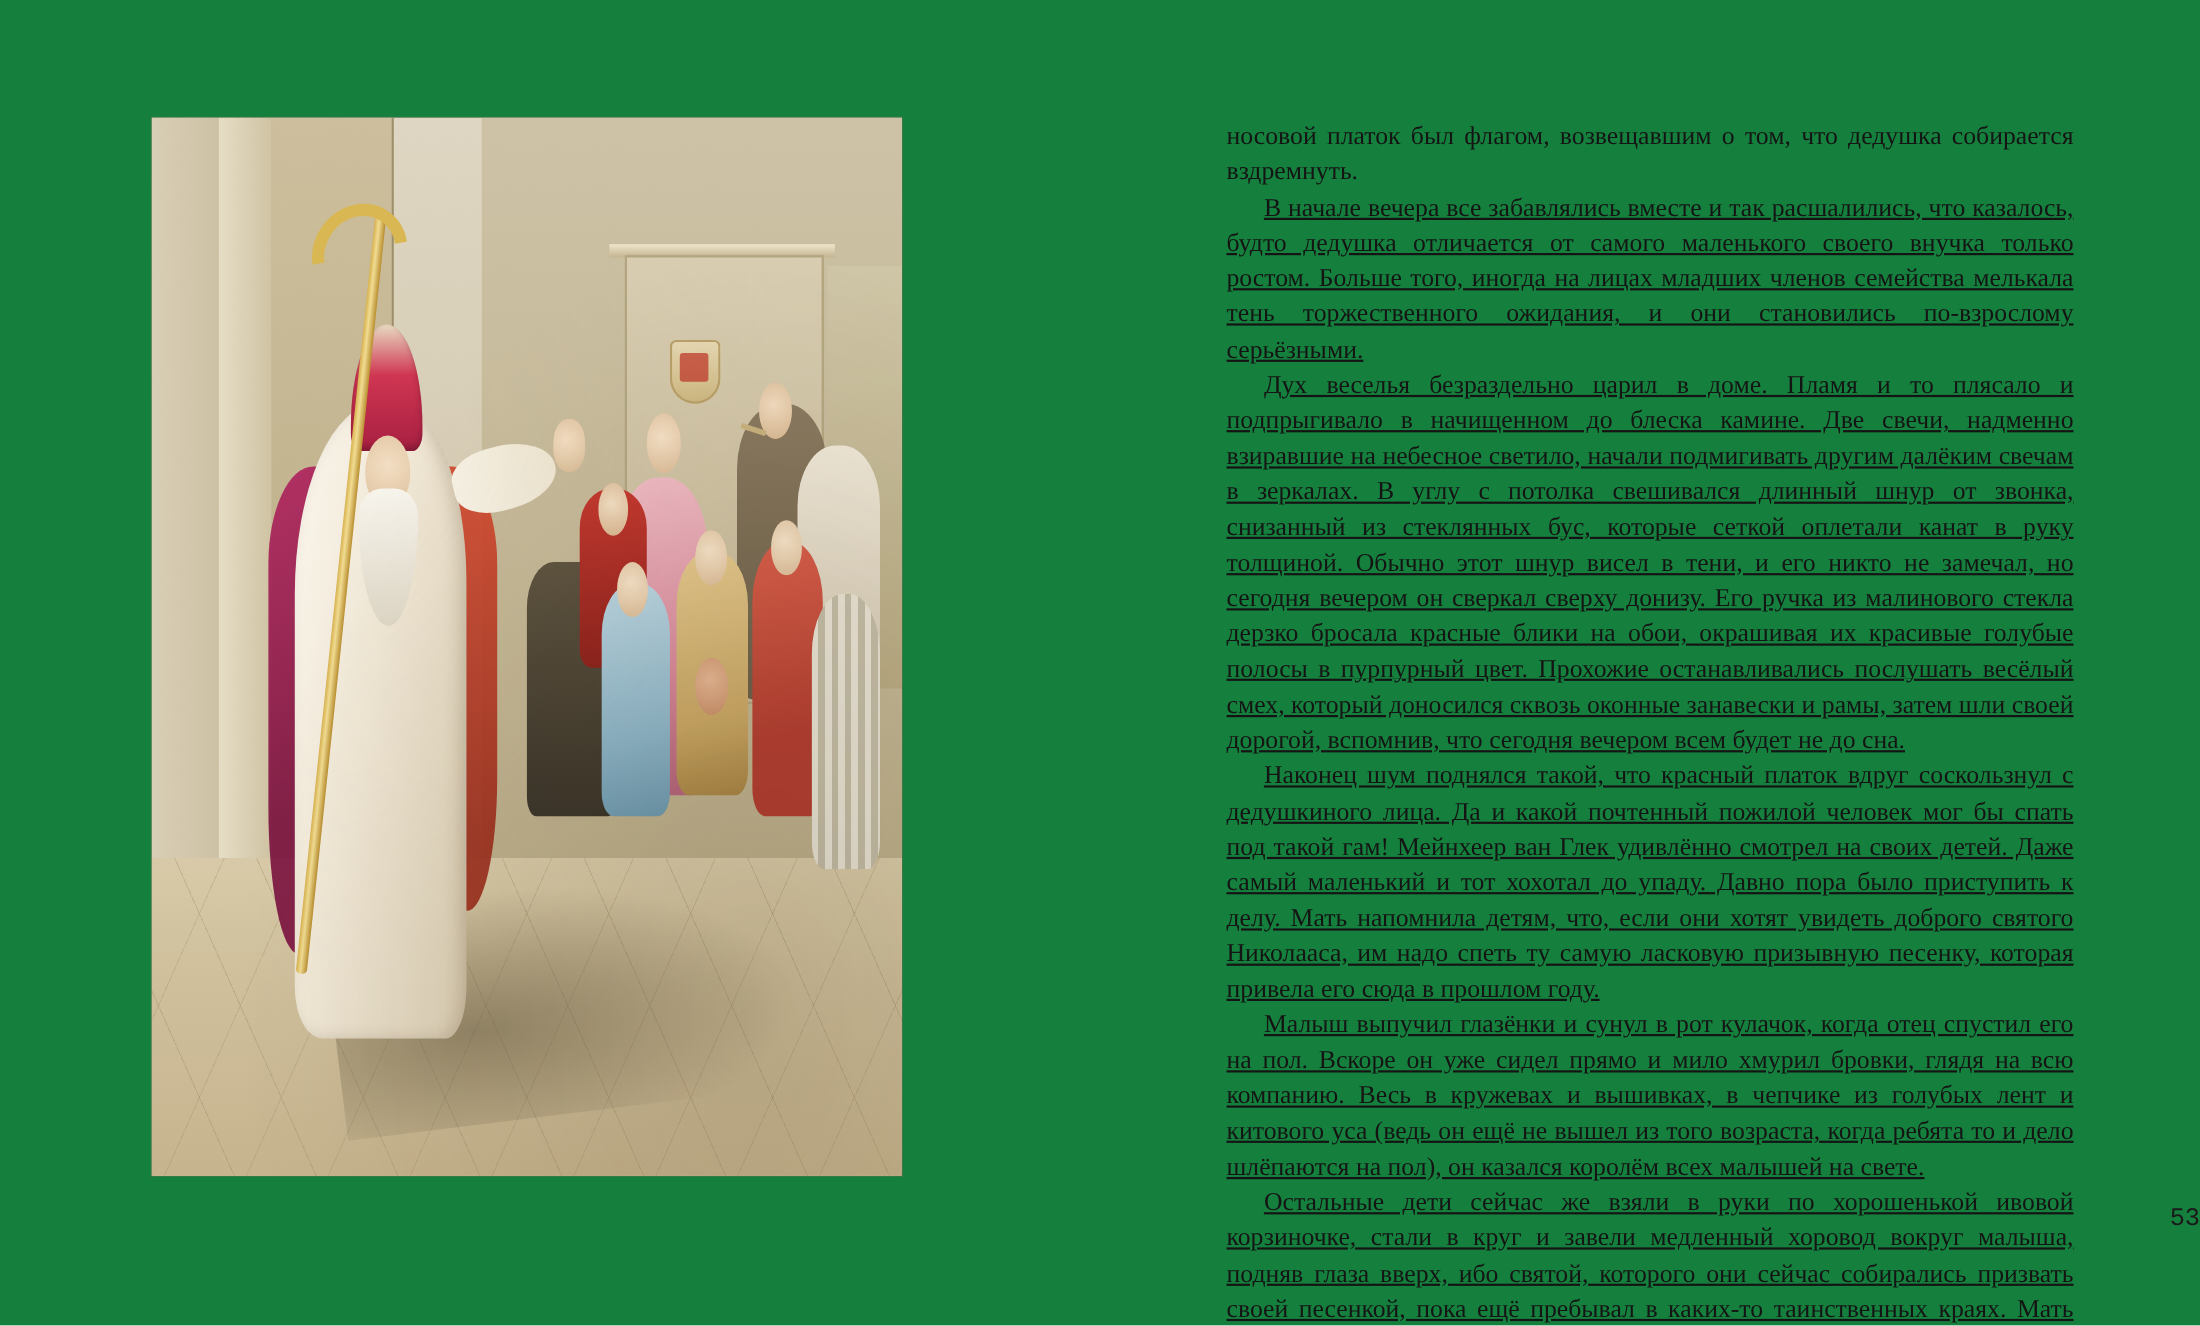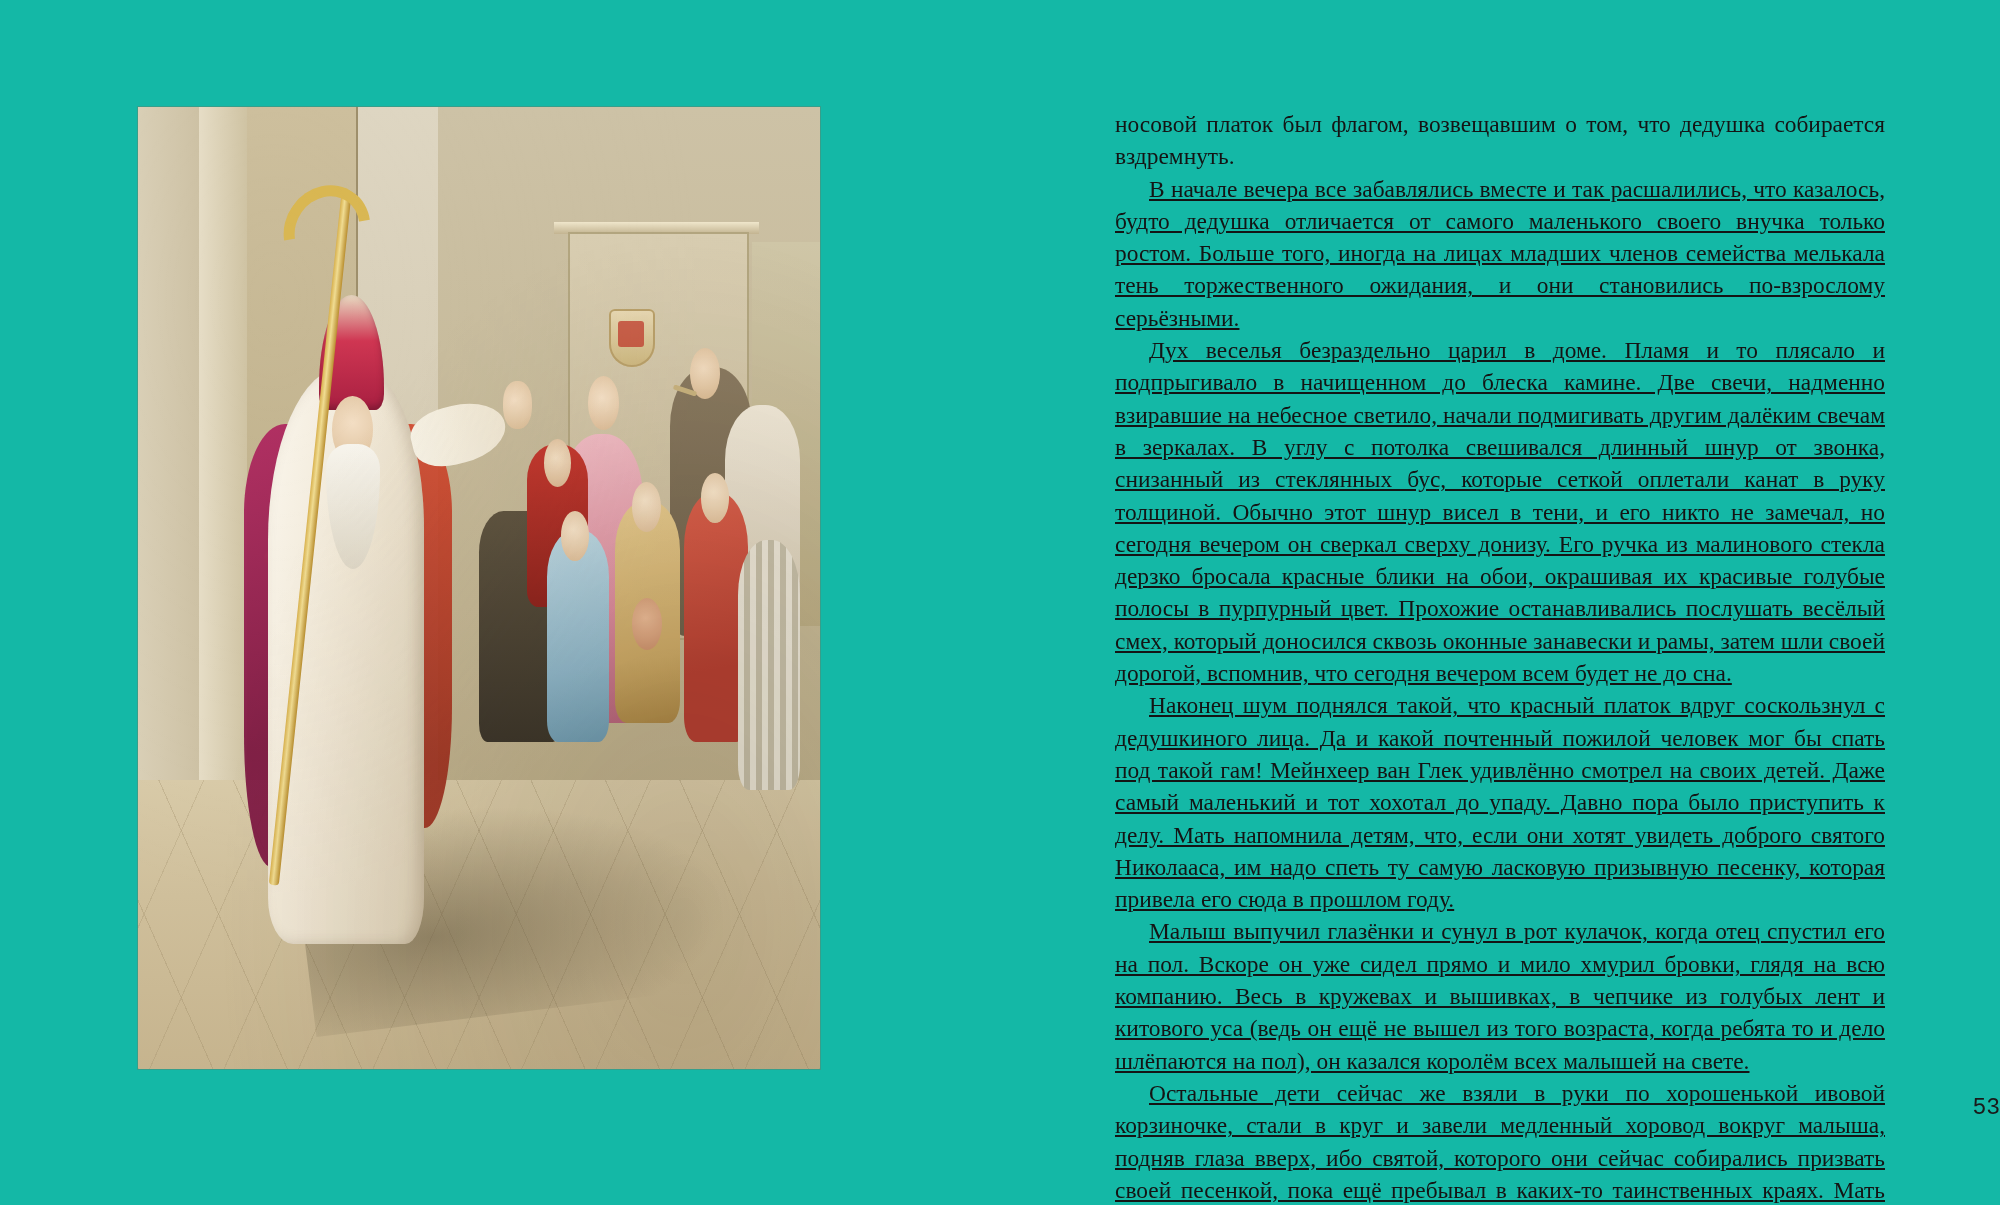--- a/index.html
+++ b/index.html
@@ -10,21 +10,21 @@
   body {
     width: 2000px;
     height: 1205px;
     overflow: hidden;
     font-family: "Liberation Serif", serif;
   }
   .spread {
     position: relative;
     width: 2000px;
     height: 1205px;
-    background: #14b8a6;
+    background: #15803d;
   }
 
   
   .page-left {
     position: absolute;
     left: 0; top: 0;
     width: 1060px; height: 1205px;
   }
   .illustration {
     position: absolute;

